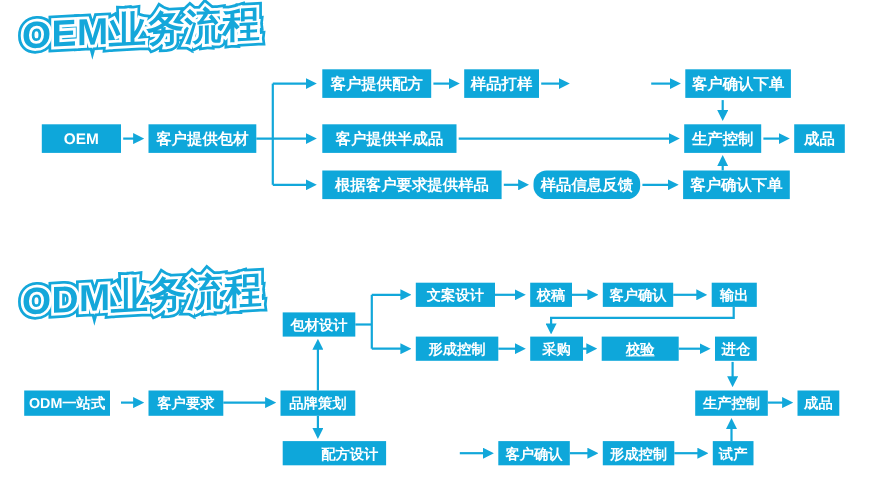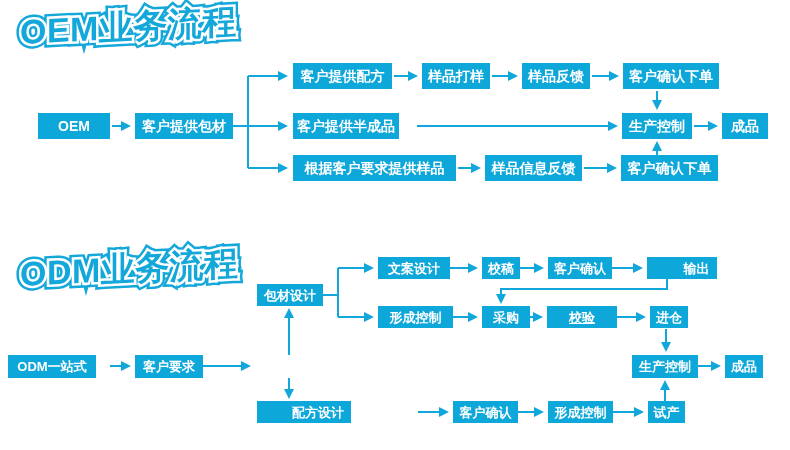--- a/index.html
+++ b/index.html
@@ -105,48 +105,48 @@
       <span class="ly l1">OEM业务流程</span>
       <span class="ly l2">OEM业务流程</span>
       <span class="ly l3">OEM业务流程</span>
     </div>
 
     <div class="node" style="left:38px;top:113px;width:72px;height:26px;">OEM</div>
     <div class="node" style="left:135px;top:113px;width:98px;height:26px;">客户提供包材</div>
 
     <div class="node" style="left:293px;top:63px;width:99px;height:26px;">客户提供配方</div>
     <div class="node" style="left:422px;top:63px;width:68px;height:26px;">样品打样</div>
-    <div class="node" style="left:522px;top:63px;width:68px;height:26px;">样品反馈</div>
     <div class="node" style="left:623px;top:63px;width:96px;height:26px;">客户确认下单</div>
 
-    <div class="node" style="left:293px;top:113px;width:106px;height:26px;text-align:center;">客户提供半成品</div>
+    <div class="node" style="left:293px;top:113px;width:122px;height:26px;text-align:center;">客户提供半成品</div>
     <div class="node" style="left:622px;top:113px;width:70px;height:26px;">生产控制</div>
     <div class="node" style="left:722px;top:113px;width:46px;height:26px;">成品</div>
 
     <div class="node" style="left:293px;top:155px;width:163px;height:26px;">根据客户要求提供样品</div>
-    <div class="node" style="left:485px;top:155px;width:97px;height:26px;">样品信息反馈</div>
+    <div class="node" style="left:485px;top:155px;width:97px;height:26px;border-radius:12px;">样品信息反馈</div>
     <div class="node" style="left:621px;top:155px;width:97px;height:26px;">客户确认下单</div>
   </div>
 
   <div class="layer-abs">
     <div class="bubble-title" style="left:20px;top:252px;">
       <span class="ly l1">ODM业务流程</span>
       <span class="ly l2">ODM业务流程</span>
       <span class="ly l3">ODM业务流程</span>
     </div>
 
-    <div class="node sm" style="left:8px;top:355px;width:88px;height:23px;">ODM一站式</div>
+    <div class="node sm" style="left:22px;top:355px;width:78px;height:23px;">ODM一站式</div>
     <div class="node sm" style="left:135px;top:355px;width:68px;height:23px;">客户要求</div>
+    <div class="node sm" style="left:255px;top:355px;width:68px;height:23px;">品牌策划</div>
 
     <div class="node sm" style="left:257px;top:284px;width:66px;height:22px;">包材设计</div>
 
     <div class="node sm" style="left:378px;top:257px;width:72px;height:22px;">文案设计</div>
     <div class="node sm" style="left:482px;top:257px;width:38px;height:22px;">校稿</div>
     <div class="node sm" style="left:548px;top:257px;width:64px;height:22px;">客户确认</div>
-    <div class="node sm" style="left:647px;top:257px;width:41px;height:22px;padding-left:29px;">输出</div>
+    <div class="node sm" style="left:647px;top:257px;width:41px;height:22px;">输出</div>
 
     <div class="node sm" style="left:378px;top:306px;width:75px;height:22px;">形成控制</div>
     <div class="node sm" style="left:482px;top:306px;width:48px;height:22px;text-align:center;">采购</div>
     <div class="node sm" style="left:547px;top:306px;width:70px;height:22px;text-decoration:underline;">校验</div>
     <div class="node sm" style="left:650px;top:306px;width:38px;height:22px;">进仓</div>
 
     <div class="node sm" style="left:632px;top:355px;width:66px;height:23px;">生产控制</div>
     <div class="node sm" style="left:725px;top:355px;width:38px;height:23px;">成品</div>
 
     <div class="node sm" style="left:257px;top:401px;width:66px;height:22px;padding-left:28px;">配方设计</div>

